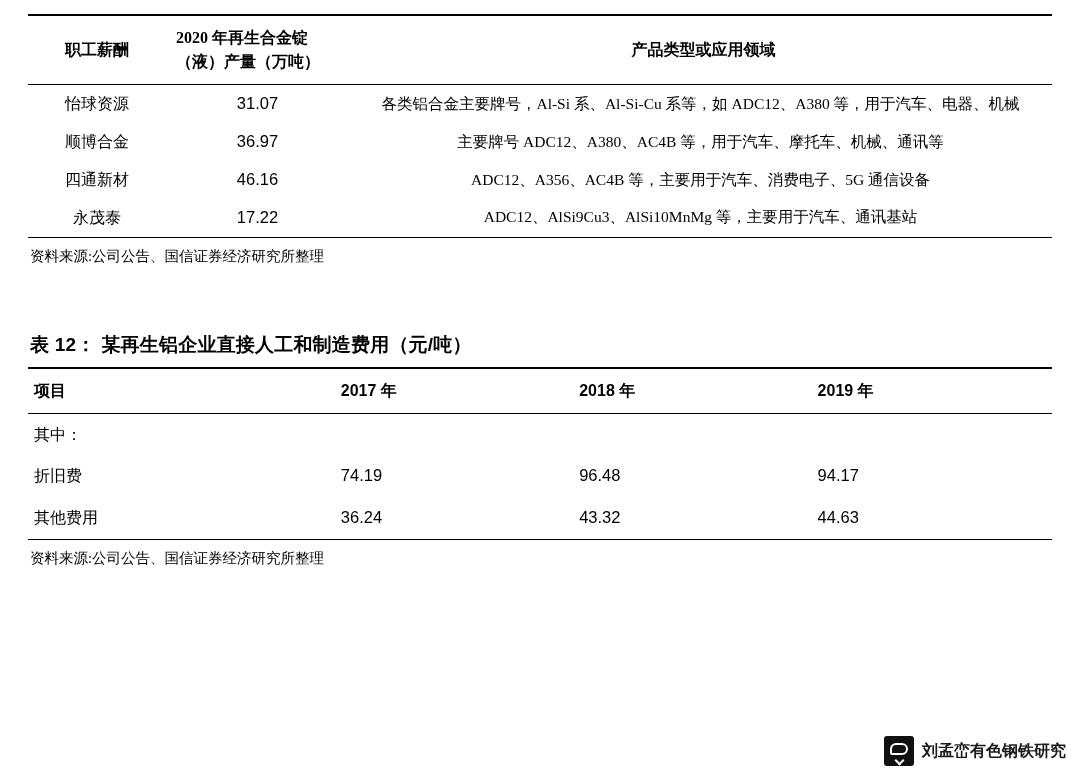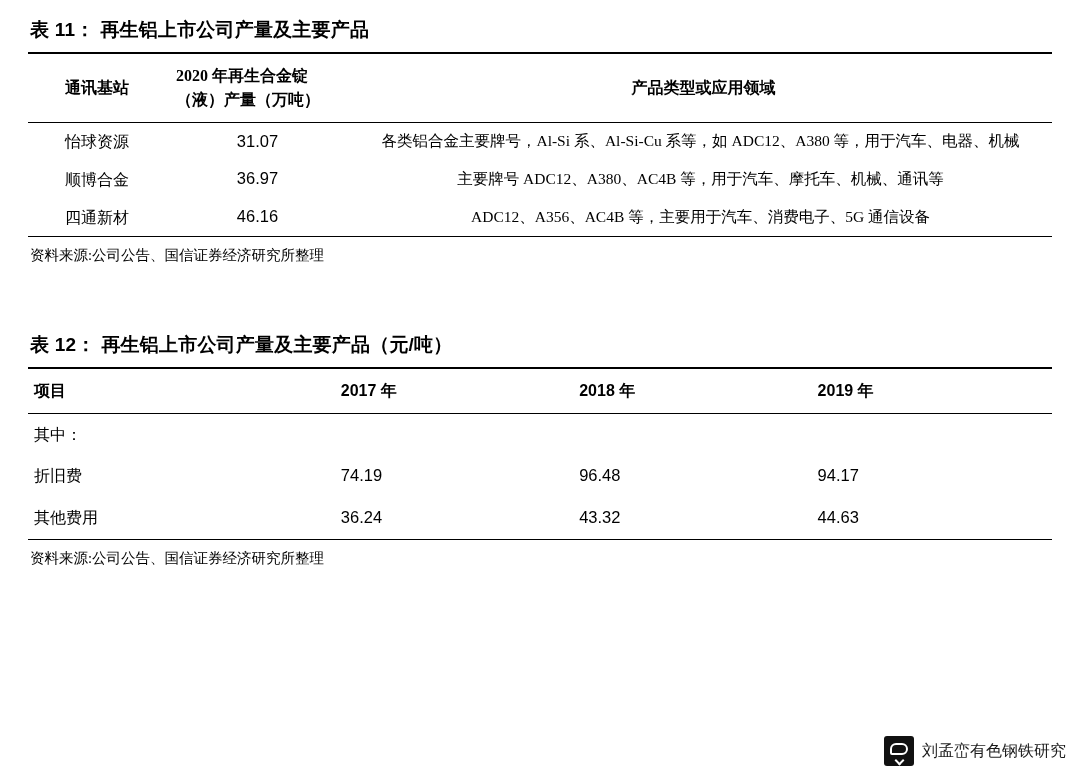--- a/index.html
+++ b/index.html
@@ -98,21 +98,21 @@
   
   .watermark {
     position: absolute;
     right: 14px;
     bottom: 18px;
     display: flex;
     align-items: center;
     gap: 8px;
     font-family: "Liberation Sans", sans-serif;
     font-size: 16px;
-    font-weight: normal;
+    font-weight: bold;
     color: #1a1a1a;
     background: rgba(255,255,255,0.0);
   }
   .wm-logo {
     width: 30px;
     height: 30px;
     background: #111;
     border-radius: 3px;
     position: relative;
     flex: 0 0 auto;
@@ -137,34 +137,31 @@
     transform: rotate(-45deg);
   }
   .wm-text { white-space: nowrap; }
 </style>
 </head>
 <body>
 
 <div class="page">
 
   <div class="table-block" id="block11">
-    <div class="tbl-title">
-      <span class="tbl-num">表 11：</span><span>再生铝上市公司产量及主要产品</span>
-    </div>
     <div class="rule-thick"></div>
 
     <table class="data" id="table11">
       <colgroup>
           <col class="c1">
           <col class="c2">
           <col class="c3">
         </colgroup>
       <thead>
         <tr class="hdr-row">
-          <th class="c1">通讯基站</th>
+          <th class="c1">职工薪酬</th>
           <th class="c2">2020 年再生合金锭（液）产量（万吨）</th>
           <th class="c3">产品类型或应用领域</th>
         </tr>
       </thead>
     </table>
     <div class="rule-thin"></div>
 
     <table class="data" id="table11">
       <colgroup>
           <col class="c1">
@@ -180,29 +177,34 @@
         <tr>
           <td class="c1">顺博合金</td>
           <td class="c2">36.97</td>
           <td class="c3">主要牌号 ADC12、A380、AC4B 等，用于汽车、摩托车、机械、通讯等</td>
         </tr>
         <tr>
           <td class="c1">四通新材</td>
           <td class="c2">46.16</td>
           <td class="c3">ADC12、A356、AC4B 等，主要用于汽车、消费电子、5G 通信设备</td>
         </tr>
+        <tr>
+          <td class="c1">永茂泰</td>
+          <td class="c2">17.22</td>
+          <td class="c3">ADC12、AlSi9Cu3、AlSi10MnMg 等，主要用于汽车、通讯基站</td>
+        </tr>
       </tbody>
     </table>
     <div class="rule-thin"></div>
     <div class="src-note">资料来源:公司公告、国信证券经济研究所整理</div>
   </div>
 
   <div class="table-block block2" id="block12">
     <div class="tbl-title">
-      <span class="tbl-num">表 12：</span><span>再生铝上市公司产量及主要产品（元/吨）</span>
+      <span class="tbl-num">表 12：</span><span>某再生铝企业直接人工和制造费用（元/吨）</span>
     </div>
     <div class="rule-thick"></div>
 
     <table class="data" id="table12">
       <colgroup>
           <col class="p">
           <col class="y">
           <col class="y">
           <col class="y">
         </colgroup>

